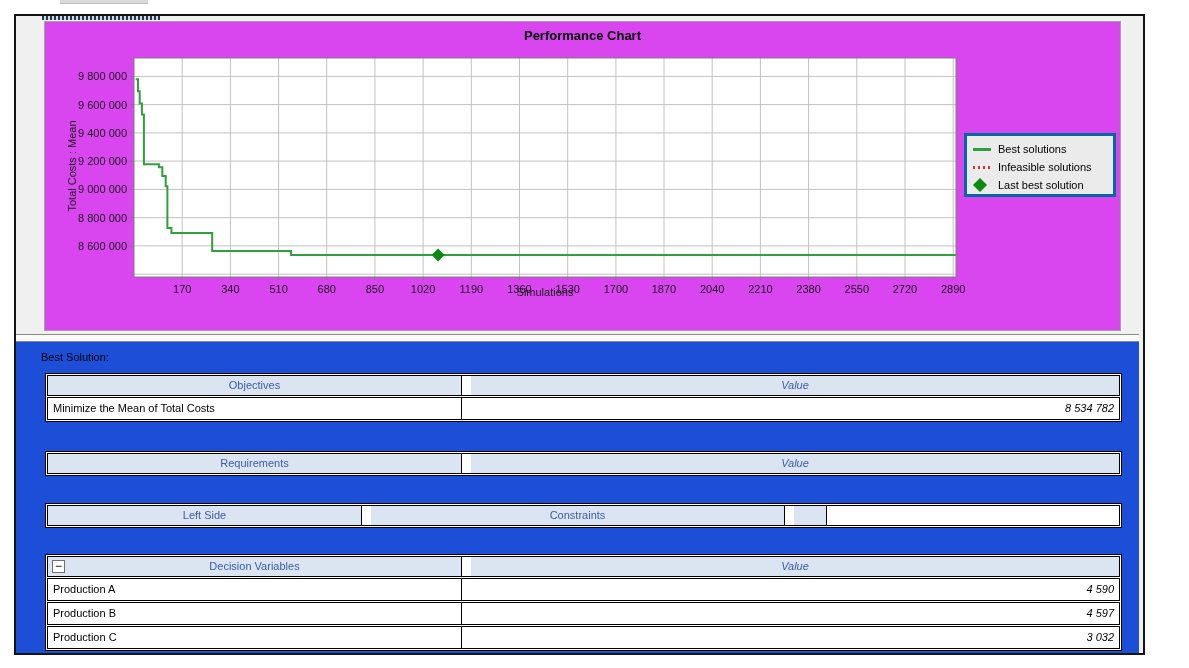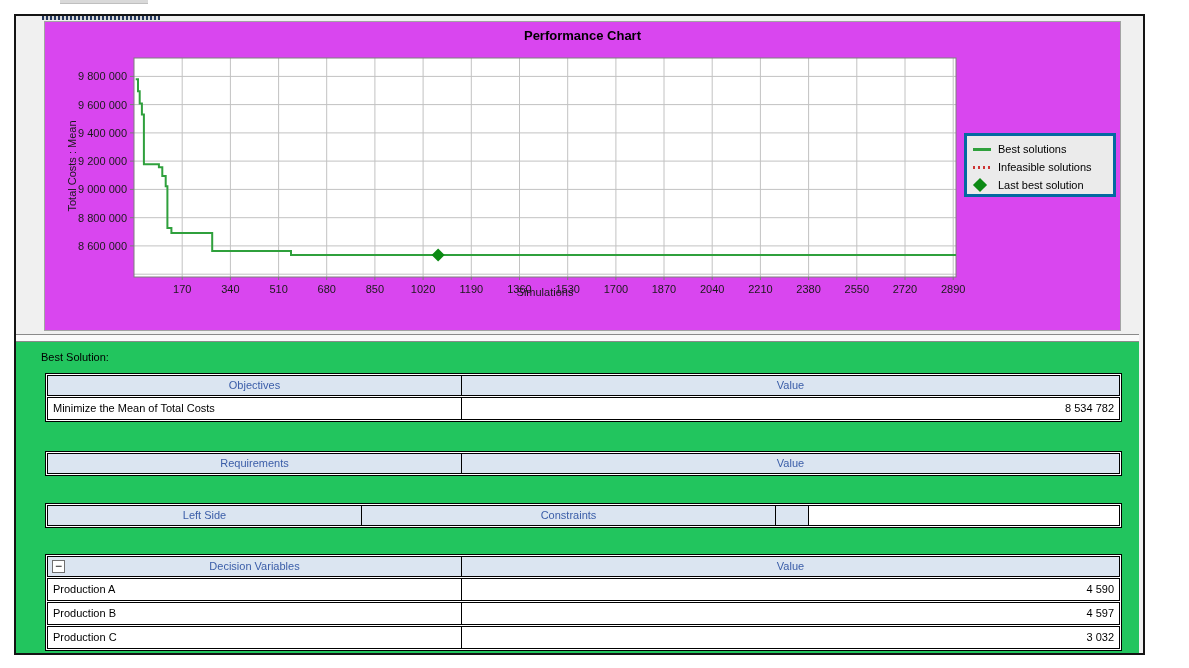--- a/index.html
+++ b/index.html
@@ -31,32 +31,32 @@
   .leg-sample{width:21px;margin-right:4px;display:flex;align-items:center;justify-content:flex-start;}
   .leg-line{width:18px;height:3px;}
   .leg-dots{width:20px;height:3px;}
   .leg-diamond{width:10px;height:10px;transform:rotate(45deg);margin-left:2px;}
   .leg-label{font-size:11px;color:#000;white-space:nowrap;}
 
   
   #splitter{position:absolute;left:0;top:318px;width:1123px;height:6px;background:#fafafa;border-top:1px solid #8a8a8a;border-bottom:1px solid #8a8a8a;}
 
   
-  #bottom{position:absolute;left:0;top:326px;width:1123px;height:311px;background:#22c55e;}
+  #bottom{position:absolute;left:0;top:326px;width:1123px;height:311px;background:#1d4ed8;}
   .section-label{position:absolute;left:25px;top:9px;font-size:11px;color:#000;}
   #tables{position:absolute;left:29px;top:31px;width:1077px;}
 
   .tbl{border:1px solid #000;padding:1px;background:#fff;box-sizing:border-box;}
-  .trow{display:flex;border:1px solid #000;margin-top:1px;}
+  .trow{display:flex;border:1px solid #000;margin-top:1px;gap:9px;}
   .trow:first-child{margin-top:0;}
   .tc{box-sizing:border-box;font-size:11px;line-height:19px;height:19px;overflow:hidden;white-space:nowrap;}
   .thead .tc{background:#dbe5f1;color:#3a5da8;text-align:center;}
   .trow:not(.thead) .tc{background:#fff;color:#000;line-height:21px;height:21px;}
   .c1{width:414px;border-right:1px solid #000;position:relative;}
-  .c2{flex:1;}
+  .c2{flex:1;font-style:italic;}
   .cc1{width:414px;border-right:1px solid #000;}
   .cc2{width:314px;border-right:1px solid #000;}
   .cc3{width:33px;border-right:1px solid #000;}
   .cc4{flex:1;}
   .left{text-align:left;padding:0 5px;}
   .right{text-align:right;padding:0 5px;}
   .gap29{margin-top:29px;} .gap27{margin-top:27px;} .gap26{margin-top:26px;}
   .collapse-btn{position:absolute;left:4px;top:3px;width:13px;height:13px;background:#fff;border:1px solid #707070;
     font-size:12px;line-height:11px;text-align:center;color:#000;box-sizing:border-box;cursor:default;}
 </style>

